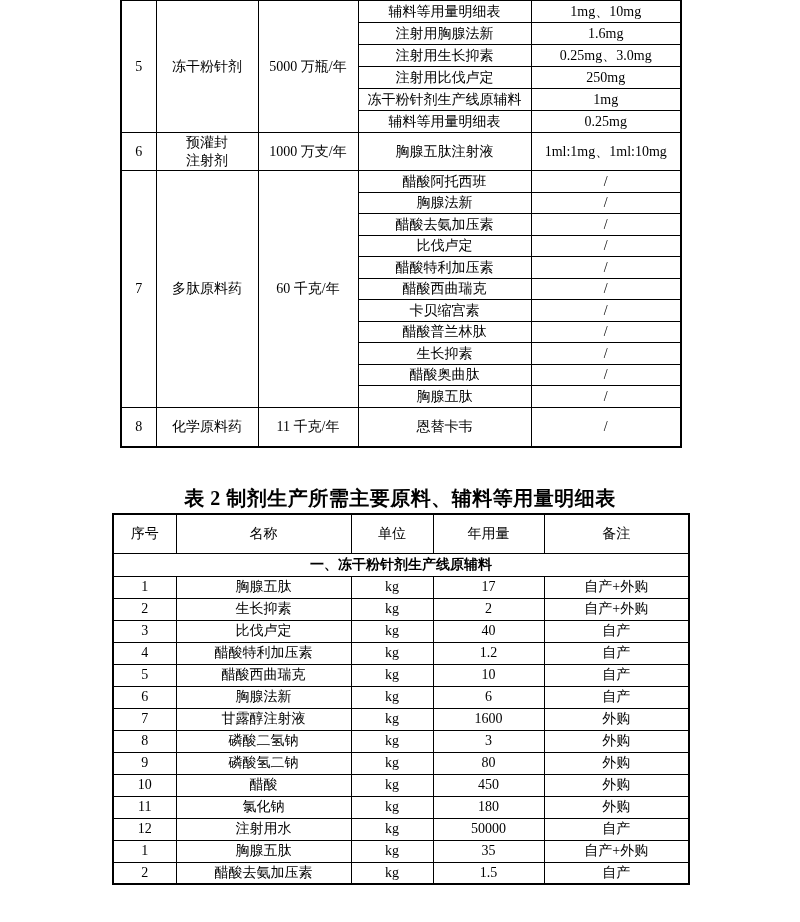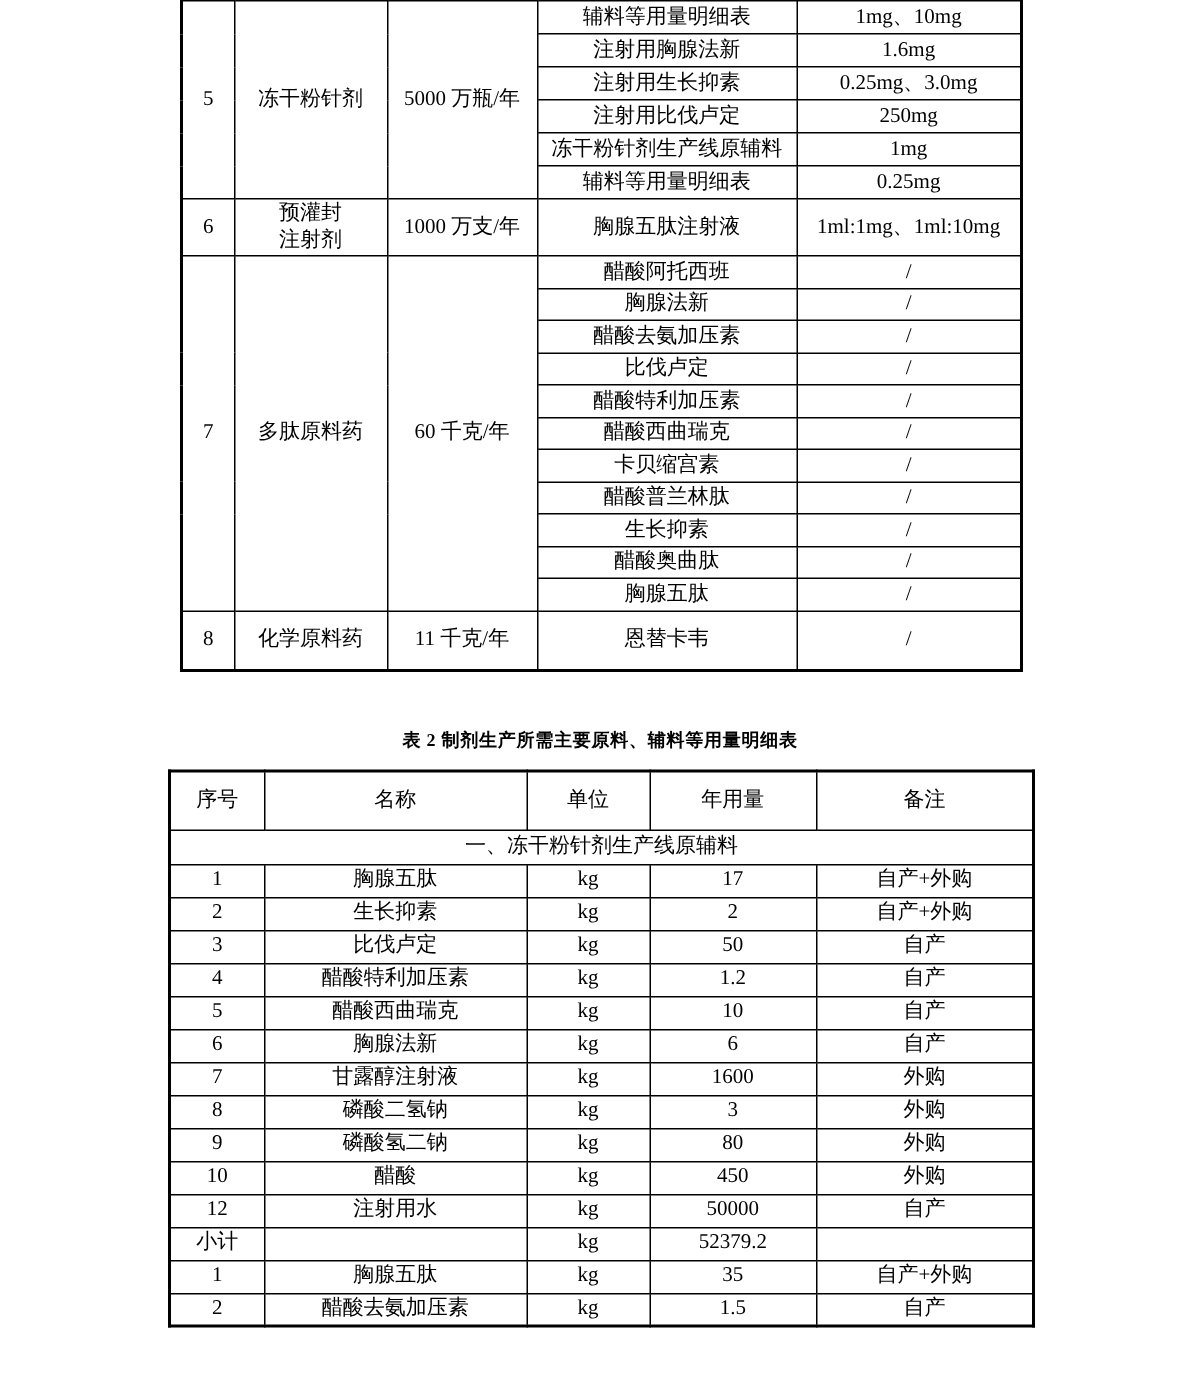--- a/index.html
+++ b/index.html
@@ -16,26 +16,26 @@
   }
   
   .t1{left:120px;top:0;width:560px;border:2px solid #000;border-top:1px solid #000}
   .t1 tr.g5 td{height:22px}
   .t1 tr.g6 td{height:38px}
   .t1 tr.g7 td{height:21.5px}
   .t1 tr.g8 td{height:40px}
   
   .t2-title{
     position:absolute;left:112px;top:485px;width:576px;text-align:center;
-    font-size:12px;font-weight:bold;letter-spacing:.5px
+    font-size:20px;font-weight:bold;letter-spacing:.5px
   }
   
   .t2{left:112px;top:513px;width:576px;border:2px solid #000}
   .t2 thead th{height:39px;font-weight:normal}
-  .t2 td.section{height:23px;font-weight:normal}
+  .t2 td.section{height:23px;font-weight:bold}
   .t2 tr.datarow td{height:22px}
 </style>
 </head>
 <body>
 
 <table class="t1">
   <colgroup>
     <col style="width:35px">
       <col style="width:102px">
       <col style="width:100px">
@@ -169,21 +169,21 @@
         <td>2</td>
         <td>生长抑素</td>
         <td>kg</td>
         <td>2</td>
         <td>自产+外购</td>
       </tr>
       <tr class="datarow">
         <td>3</td>
         <td>比伐卢定</td>
         <td>kg</td>
-        <td>50</td>
+        <td>40</td>
         <td>自产</td>
       </tr>
       <tr class="datarow">
         <td>4</td>
         <td>醋酸特利加压素</td>
         <td>kg</td>
         <td>1.2</td>
         <td>自产</td>
       </tr>
       <tr class="datarow">
@@ -222,34 +222,34 @@
         <td>外购</td>
       </tr>
       <tr class="datarow">
         <td>10</td>
         <td>醋酸</td>
         <td>kg</td>
         <td>450</td>
         <td>外购</td>
       </tr>
       <tr class="datarow">
+        <td>11</td>
+        <td>氯化钠</td>
+        <td>kg</td>
+        <td>180</td>
+        <td>外购</td>
+      </tr>
+      <tr class="datarow">
         <td>12</td>
         <td>注射用水</td>
         <td>kg</td>
         <td>50000</td>
         <td>自产</td>
       </tr>
       <tr class="datarow">
-        <td>小计</td>
-        <td></td>
-        <td>kg</td>
-        <td>52379.2</td>
-        <td></td>
-      </tr>
-      <tr class="datarow">
         <td>1</td>
         <td>胸腺五肽</td>
         <td>kg</td>
         <td>35</td>
         <td>自产+外购</td>
       </tr>
       <tr class="datarow">
         <td>2</td>
         <td>醋酸去氨加压素</td>
         <td>kg</td>

